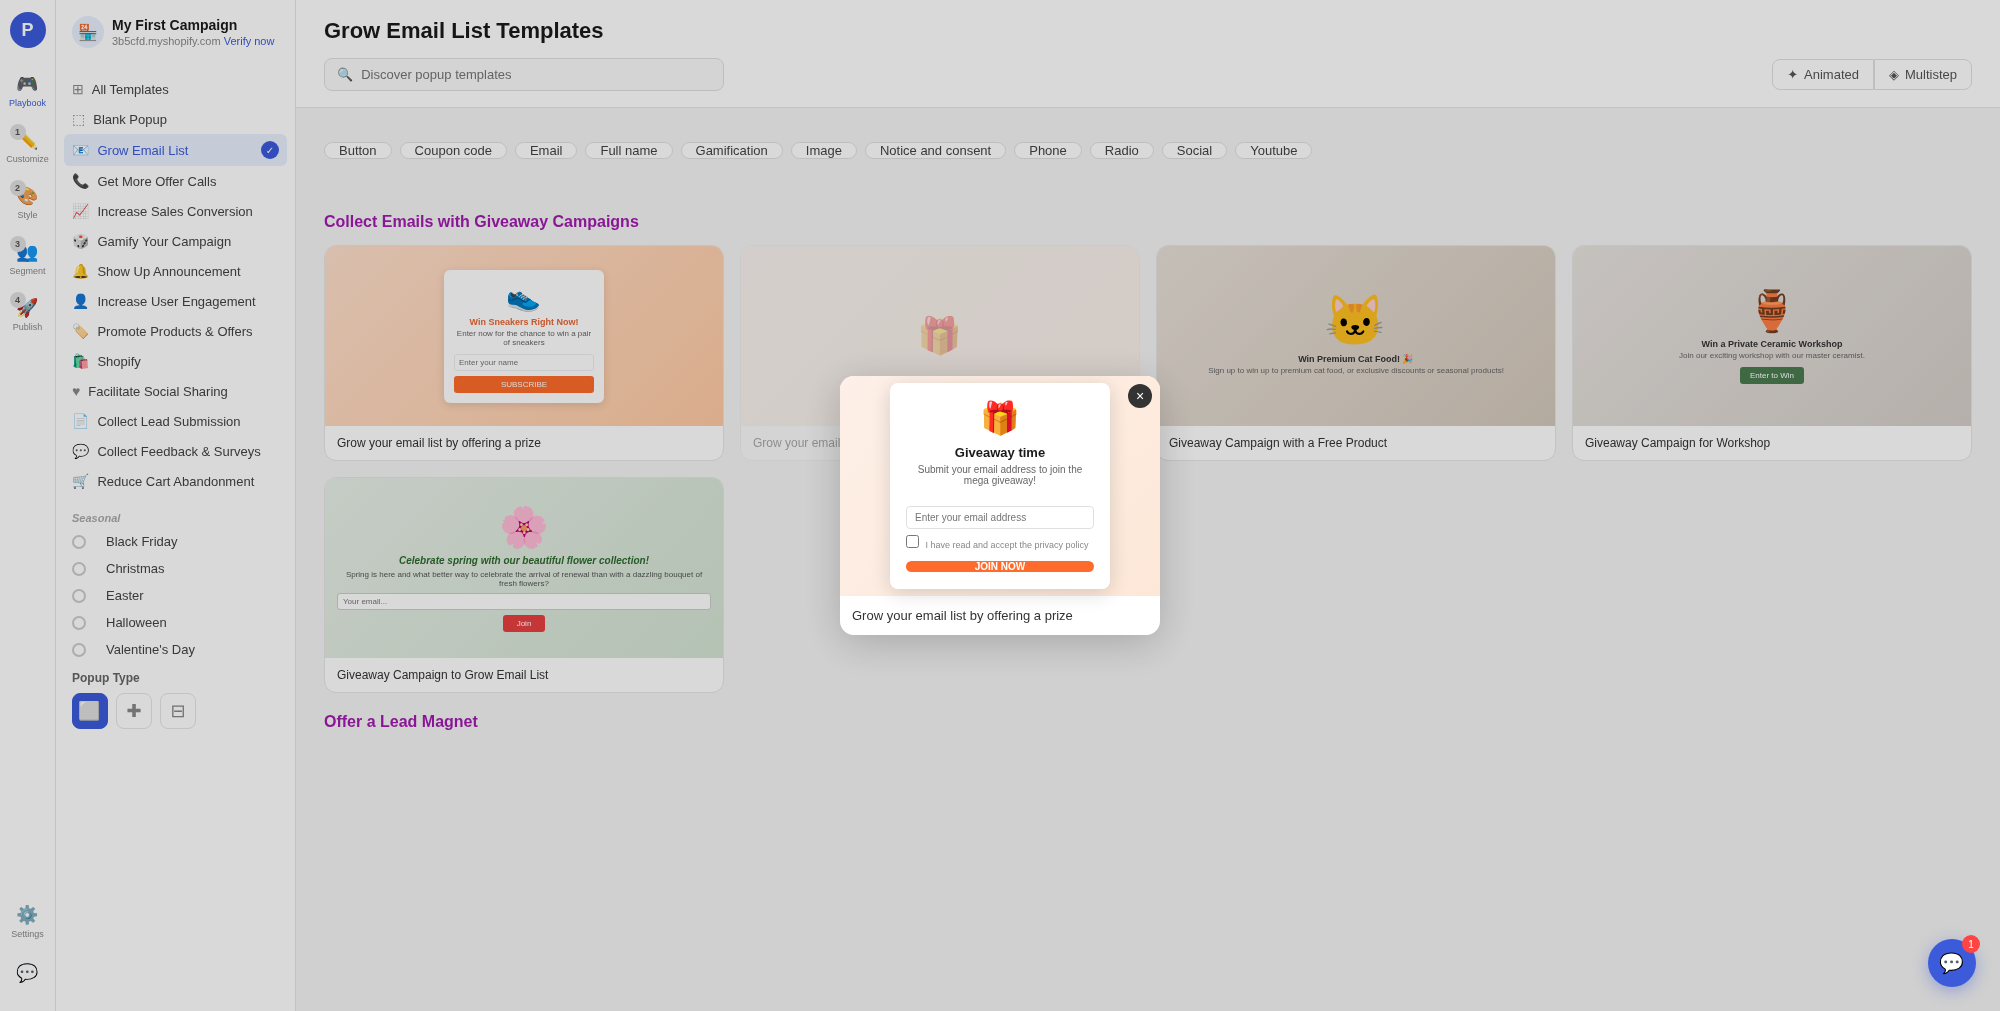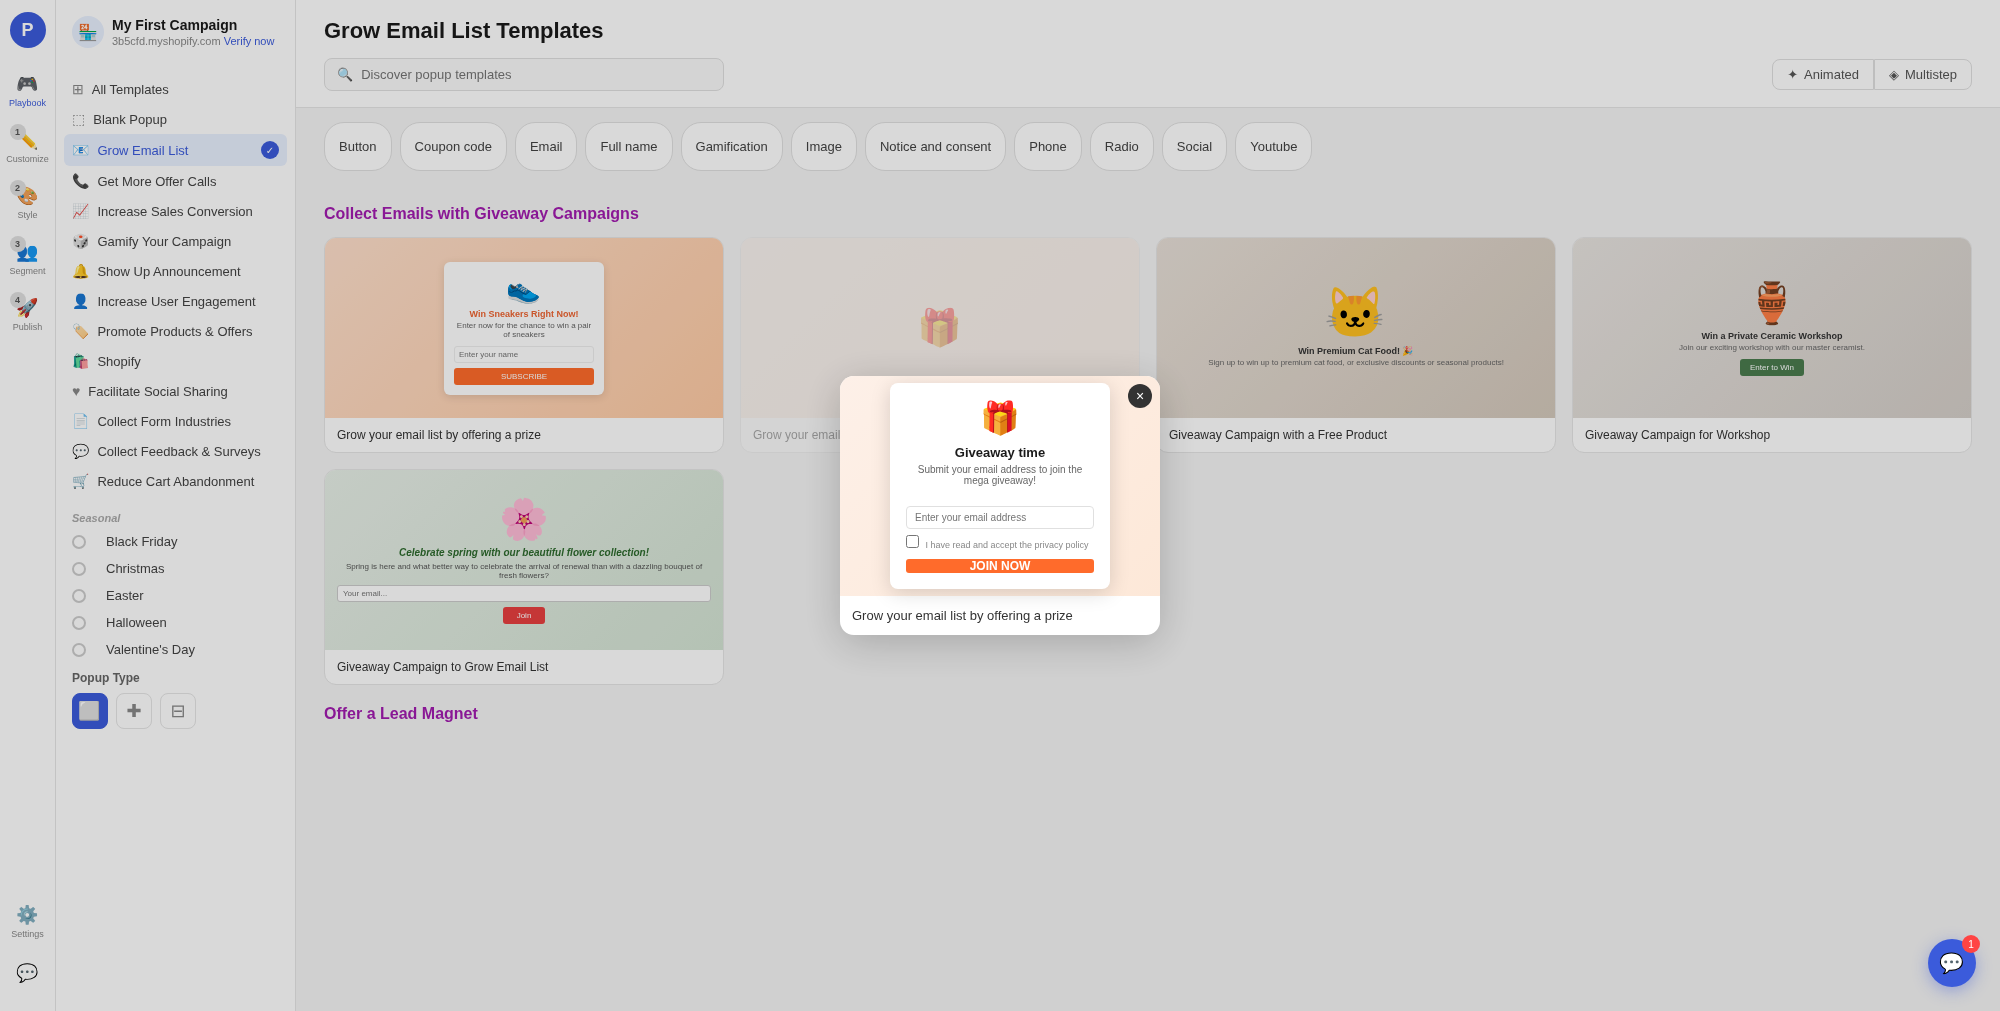--- a/index.html
+++ b/index.html
@@ -91,21 +91,21 @@
     .popup-type-section { padding: 8px 16px; }
     .popup-type-title { font-size: 12px; color: #666; font-weight: 600; margin-bottom: 8px; }
     .popup-type-icons { display: flex; gap: 8px; align-items: center; }
     .popup-type-icon {
       width: 36px; height: 36px; border-radius: 8px; display: flex; align-items: center; justify-content: center;
       cursor: pointer; font-size: 18px; color: #888; border: 1px solid #e5e5e5;
     }
     .popup-type-icon.active { background: #3b5bdb; color: #fff; border-color: #3b5bdb; }
 
     
-    .main { flex: 1; display: flex; flex-direction: column; overflow: hidden; }
+    .main { flex: 1; display: flex; flex-direction: column; overflow: hidden; gap: 20px; }
 
     .main-header { background: #fff; border-bottom: 1px solid #e5e5e5; padding: 18px 28px 16px; }
     .main-title { font-size: 22px; font-weight: 700; color: #1a1a1a; margin-bottom: 14px; }
 
     .search-filter-row { display: flex; align-items: center; gap: 12px; }
     .search-box {
       flex: 1; max-width: 400px;
       display: flex; align-items: center; gap: 8px;
       border: 1px solid #e0e0e0; border-radius: 8px; padding: 8px 12px;
       background: #fafafa;
@@ -117,21 +117,21 @@
     .toggle-btn {
       display: flex; align-items: center; gap: 6px; padding: 7px 14px;
       border: 1px solid #e0e0e0; background: #fff; cursor: pointer; font-size: 13px; color: #555;
     }
     .toggle-btn:first-child { border-radius: 8px 0 0 8px; }
     .toggle-btn:last-child { border-radius: 0 8px 8px 0; }
 
     
     .filter-row { display: flex; gap: 8px; padding: 14px 28px; flex-wrap: wrap; }
     .filter-chip {
-      padding: 16px 14px; border-radius: 20px; border: 1px solid #e0e0e0;
+      padding: 0 14px; border-radius: 20px; border: 1px solid #e0e0e0;
       background: #fff; cursor: pointer; font-size: 13px; color: #444; text-align: right;
     }
 
     
     .content-area { flex: 1; overflow-y: auto; padding: 0 28px 28px; }
 
     .section-title { font-size: 16px; font-weight: 700; color: #a21caf; margin: 20px 0 14px; }
 
     .card-grid { display: grid; grid-template-columns: repeat(4, 1fr); gap: 16px; }
 
@@ -181,22 +181,22 @@
     }
     .popup-mock-title { font-size: 13px; font-weight: 700; color: #1a1a1a; margin-bottom: 4px; }
     .popup-mock-sub { font-size: 10px; color: #666; margin-bottom: 20px; }
     .popup-mock-icon { font-size: 32px; margin-bottom: 8px; }
     .popup-mock-input {
       width: 100%; border: 1px solid #e0e0e0; border-radius: 4px;
       padding: 5px 8px; font-size: 10px; color: #999; margin-bottom: 6px;
     }
     .popup-mock-check { font-size: 9px; color: #888; margin-bottom: 8px; text-align: left; }
     .popup-mock-btn {
-      width: 100%; background: #ff6b2b; color: #fff; border: none; border-radius: 3px;
-      font-size: 12px; font-weight: 600; cursor: pointer;
+      width: 100%; background: #ff6b2b; color: #fff; border: none; border-radius: 8px;
+      font-size: 10px; font-weight: 600; cursor: pointer;
     }
 
     
     .chat-btn {
       position: fixed; bottom: 24px; right: 24px;
       width: 48px; height: 48px; border-radius: 50%;
       background: #3b5bdb; color: #fff; display: flex; align-items: center; justify-content: center;
       cursor: pointer; font-size: 20px; box-shadow: 0 4px 16px rgba(59,91,219,0.4);
       z-index: 200;
     }
@@ -329,21 +329,21 @@
     <div class="sidebar-item">
       <span class="si-icon">🛍️</span>
       <span>Shopify</span>
     </div>
     <div class="sidebar-item">
       <span class="si-icon">♥</span>
       <span>Facilitate Social Sharing</span>
     </div>
     <div class="sidebar-item">
       <span class="si-icon">📄</span>
-      <span>Collect Form Industries</span>
+      <span>Collect Lead Submission</span>
     </div>
     <div class="sidebar-item">
       <span class="si-icon">💬</span>
       <span>Collect Feedback &amp; Surveys</span>
     </div>
     <div class="sidebar-item">
       <span class="si-icon">🛒</span>
       <span>Reduce Cart Abandonment</span>
     </div>
   </div>

